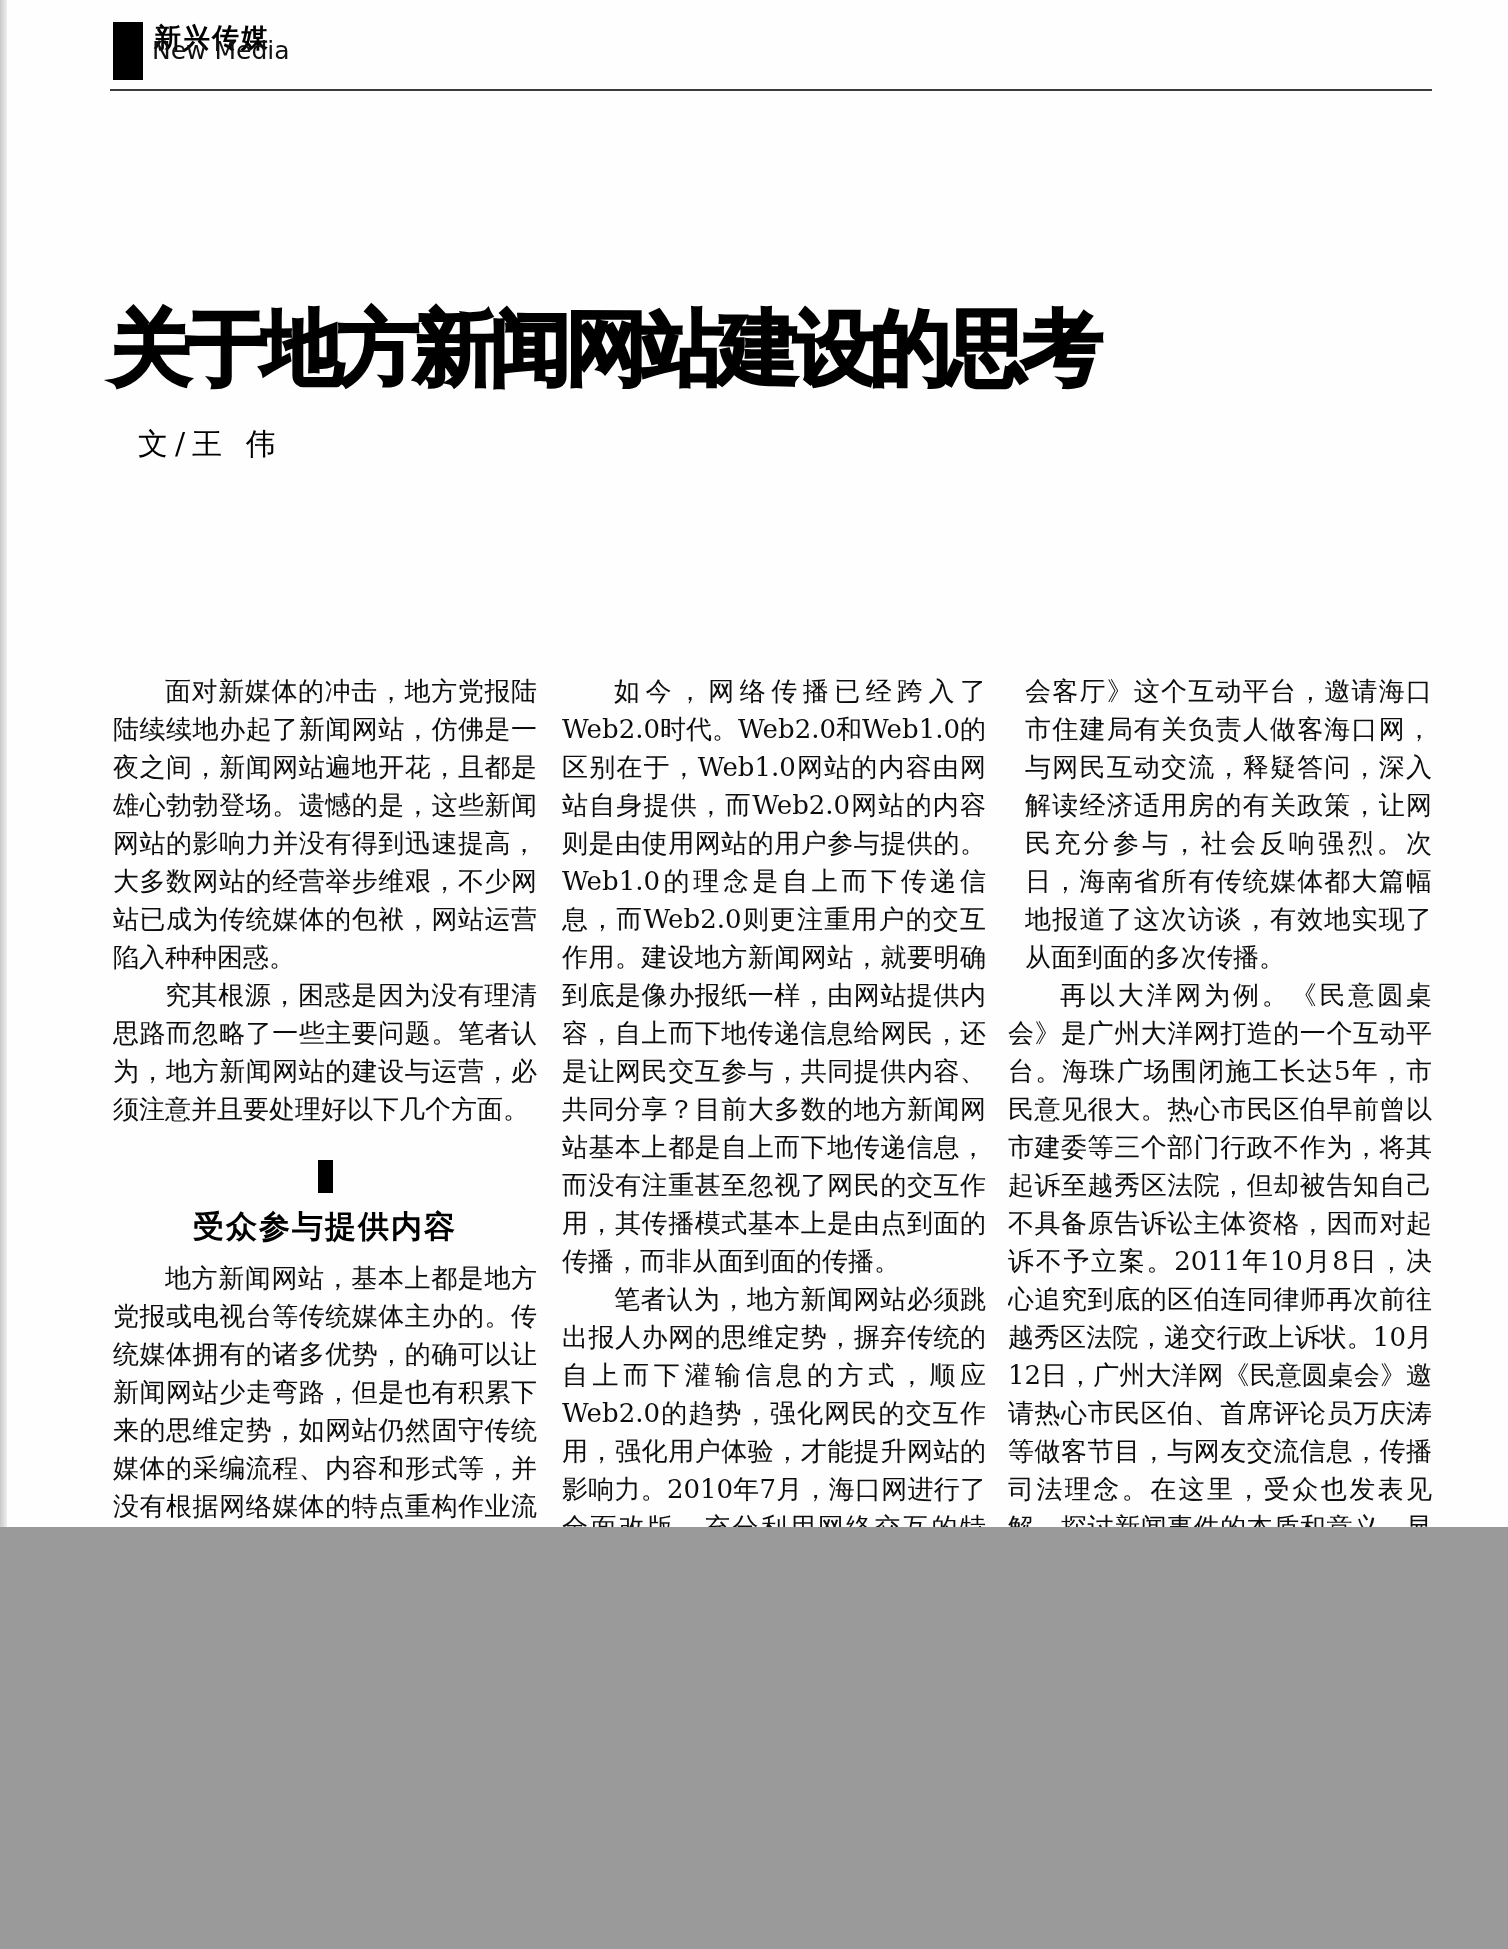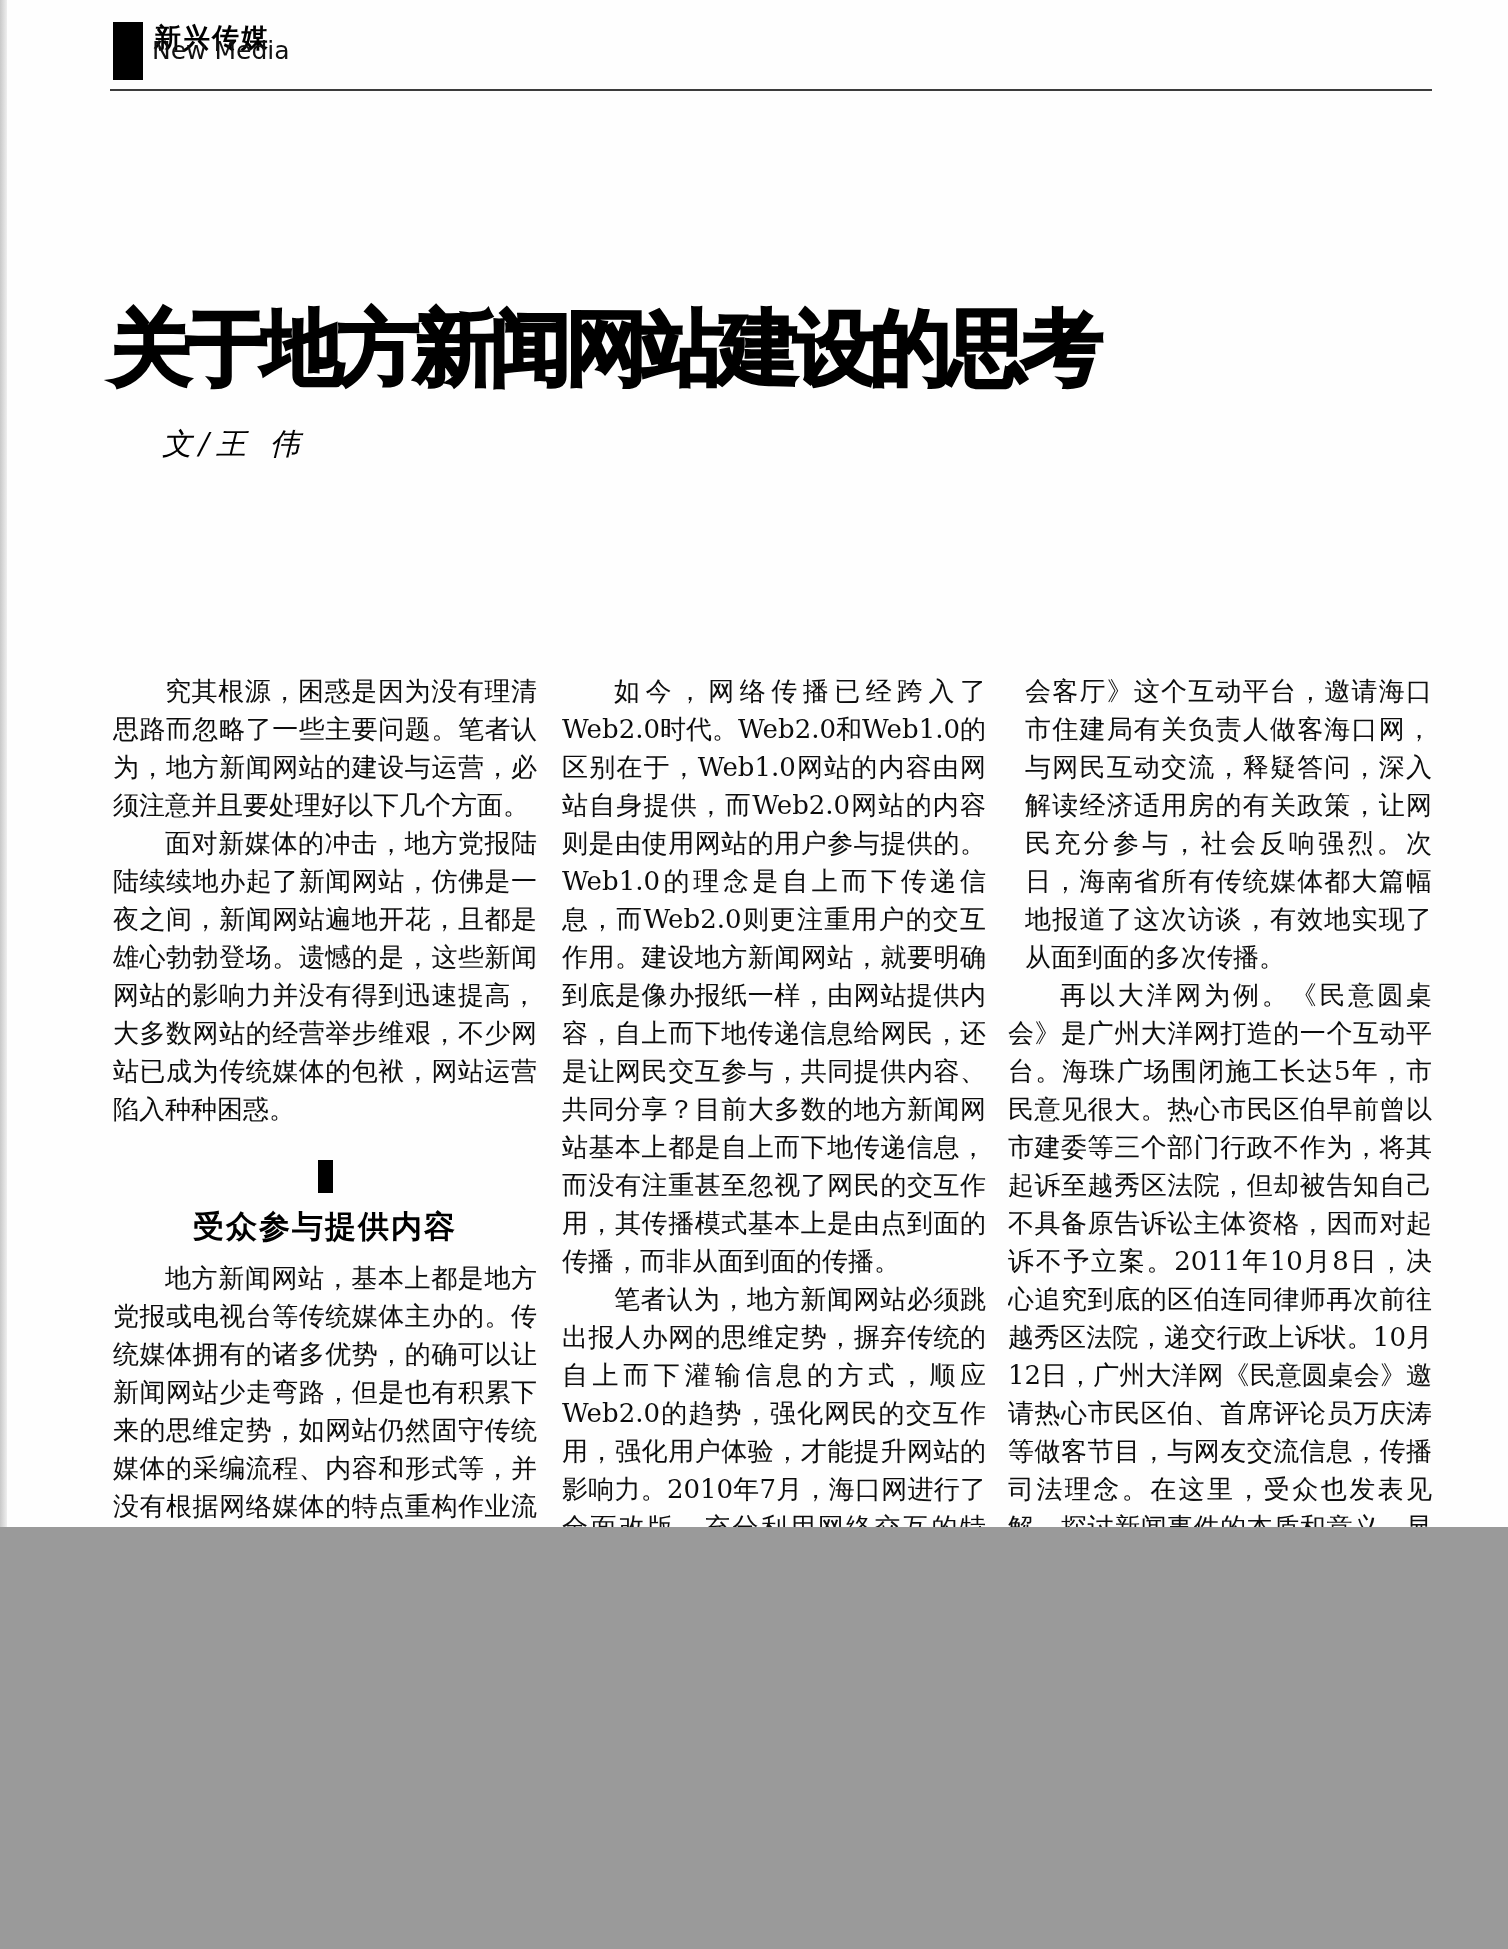--- a/index.html
+++ b/index.html
@@ -37,21 +37,21 @@
   }
   
   .title {
     position:absolute; left:110px; top:294px;
     font-family:"DejaVu Sans", sans-serif;
     font-weight:900; font-size:82px; letter-spacing:-6px;
     color:#000; -webkit-text-stroke:2.5px #000; white-space:nowrap;
   }
   .byline {
     position:absolute; left:138px; top:424px;
-    font-size:30px; font-style:italic; letter-spacing:7px; color:#000;margin-left:24px;
+    font-size:30px; letter-spacing:7px; color:#000;
   }
   
   .col {
     position:absolute; top:672px; width:424px; height:1156px;
     font-size:26px; line-height:38px; text-align:justify;
     overflow:hidden; color:#0d0d0d;
   }
   #col1 { left:113px; }
   #col2 { left:562px; }
   #col3 { left:1008px; }
@@ -89,22 +89,22 @@
 
   <div class="hdr-square"></div>
   <div class="hdr-cn">新兴传媒</div>
   <div class="hdr-en">New Media</div>
   <div class="hdr-rule"></div>
 
   <div class="title">关于地方新闻网站建设的思考</div>
   <div class="byline">文/王 伟</div>
 
   <div class="col" id="col1">
+    <p>面对新媒体的冲击，地方党报陆陆续续地办起了新闻网站，仿佛是一夜之间，新闻网站遍地开花，且都是雄心勃勃登场。遗憾的是，这些新闻网站的影响力并没有得到迅速提高，大多数网站的经营举步维艰，不少网站已成为传统媒体的包袱，网站运营陷入种种困惑。</p>
     <p>究其根源，困惑是因为没有理清思路而忽略了一些主要问题。笔者认为，地方新闻网站的建设与运营，必须注意并且要处理好以下几个方面。</p>
-    <p>面对新媒体的冲击，地方党报陆陆续续地办起了新闻网站，仿佛是一夜之间，新闻网站遍地开花，且都是雄心勃勃登场。遗憾的是，这些新闻网站的影响力并没有得到迅速提高，大多数网站的经营举步维艰，不少网站已成为传统媒体的包袱，网站运营陷入种种困惑。</p>
     <div class="sec-heading">
       <span class="bar"></span>
       <span>受众参与提供内容</span>
     </div>
     <p>地方新闻网站，基本上都是地方党报或电视台等传统媒体主办的。传统媒体拥有的诸多优势，的确可以让新闻网站少走弯路，但是也有积累下来的思维定势，如网站仍然固守传统媒体的采编流程、内容和形式等，并没有根据网络媒体的特点重构作业流程。网站编辑要么是将记者自采稿件编发到网上，或者将传统媒体的新闻直接复制到网上，等待着网民点击浏览。日复一日，周而复始。观照此过程，则可一言以蔽之，从传播的本质来说，如此办网，实际上是办成了新的“传统媒体”，只不过是，我们将版面变成页面，将报纸变成显示屏而已。</p>
   </div>
 
   <div class="col" id="col2">
     <p>如今，网络传播已经跨入了Web2.0时代。Web2.0和Web1.0的区别在于，Web1.0网站的内容由网站自身提供，而Web2.0网站的内容则是由使用网站的用户参与提供的。Web1.0的理念是自上而下传递信息，而Web2.0则更注重用户的交互作用。建设地方新闻网站，就要明确到底是像办报纸一样，由网站提供内容，自上而下地传递信息给网民，还是让网民交互参与，共同提供内容、共同分享？目前大多数的地方新闻网站基本上都是自上而下地传递信息，而没有注重甚至忽视了网民的交互作用，其传播模式基本上是由点到面的传播，而非从面到面的传播。</p>
     <p>笔者认为，地方新闻网站必须跳出报人办网的思维定势，摒弃传统的自上而下灌输信息的方式，顺应Web2.0的趋势，强化网民的交互作用，强化用户体验，才能提升网站的影响力。2010年7月，海口网进行了全面改版，充分利用网络交互的特点，开通了网络访谈节目《海口会客厅》，并先后举办了18场访谈，在与网友的互动交流中实现了双向传播。2010年8月，根据海口市政府的有关规定，符合条件的市民可申购2010年第一批经济适用房。为了让市民更好地了解这项政策，海口网利用《海口</p>

